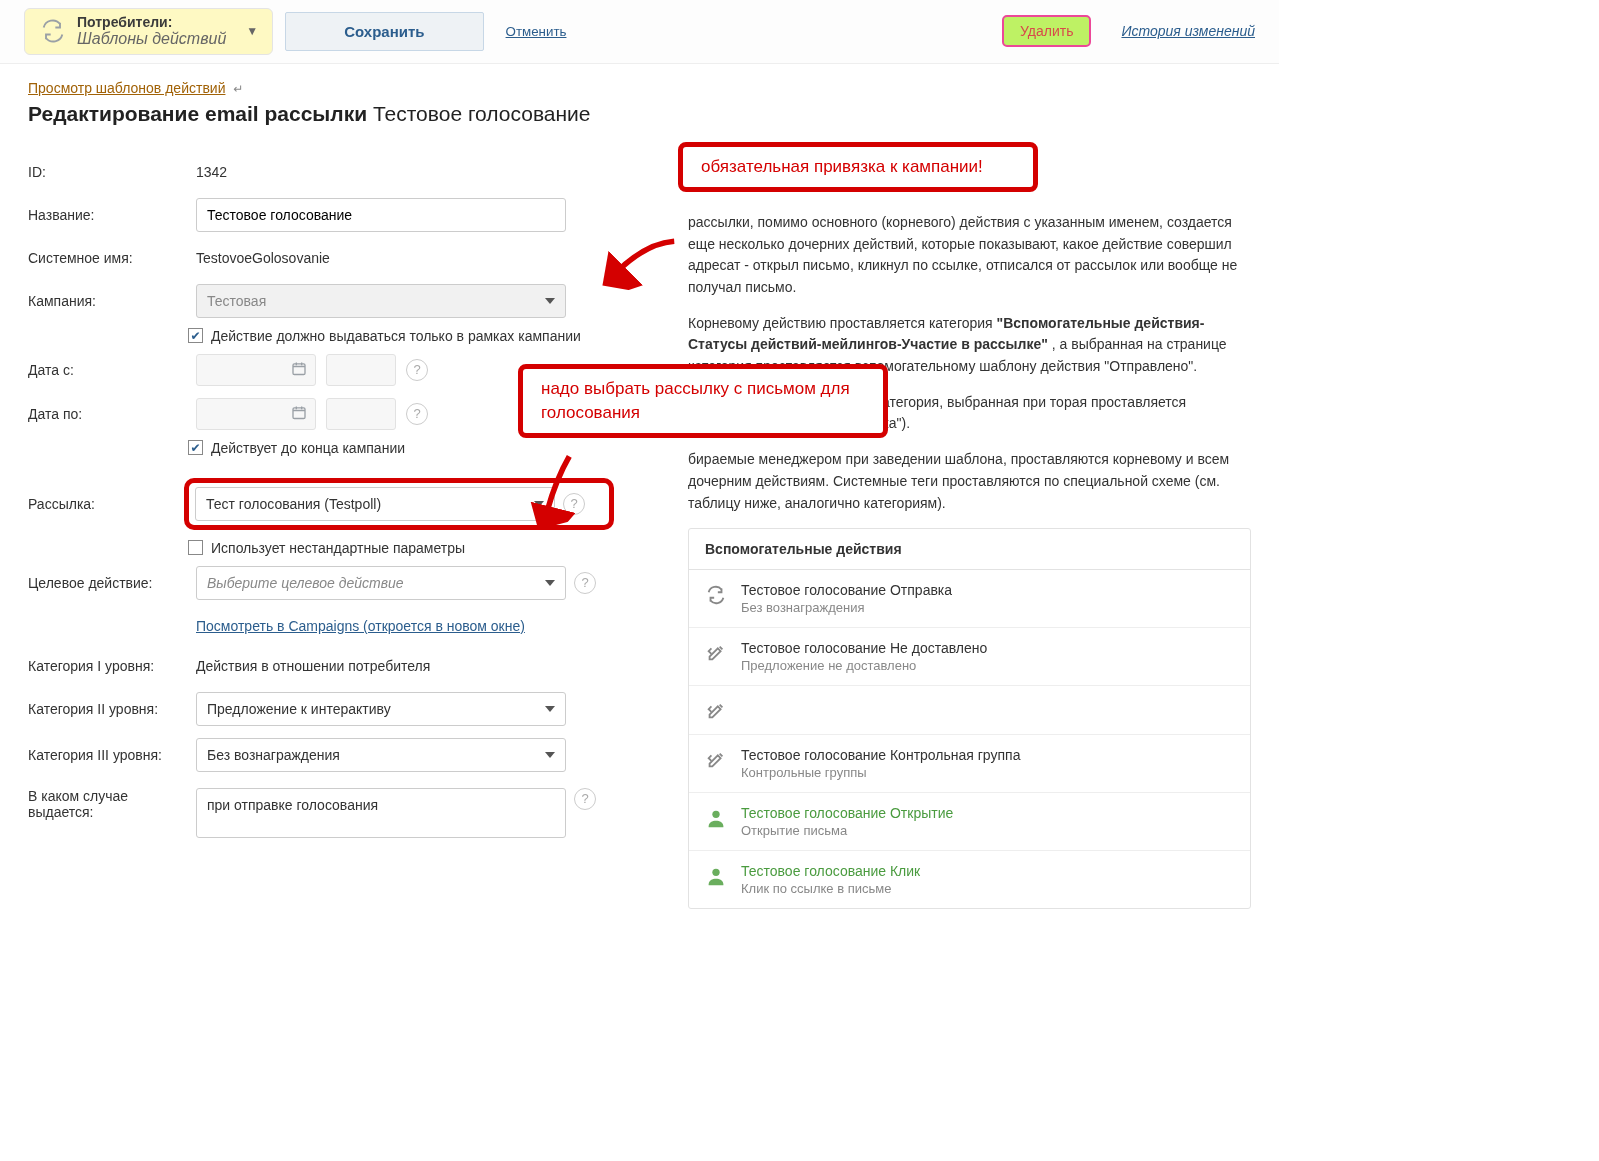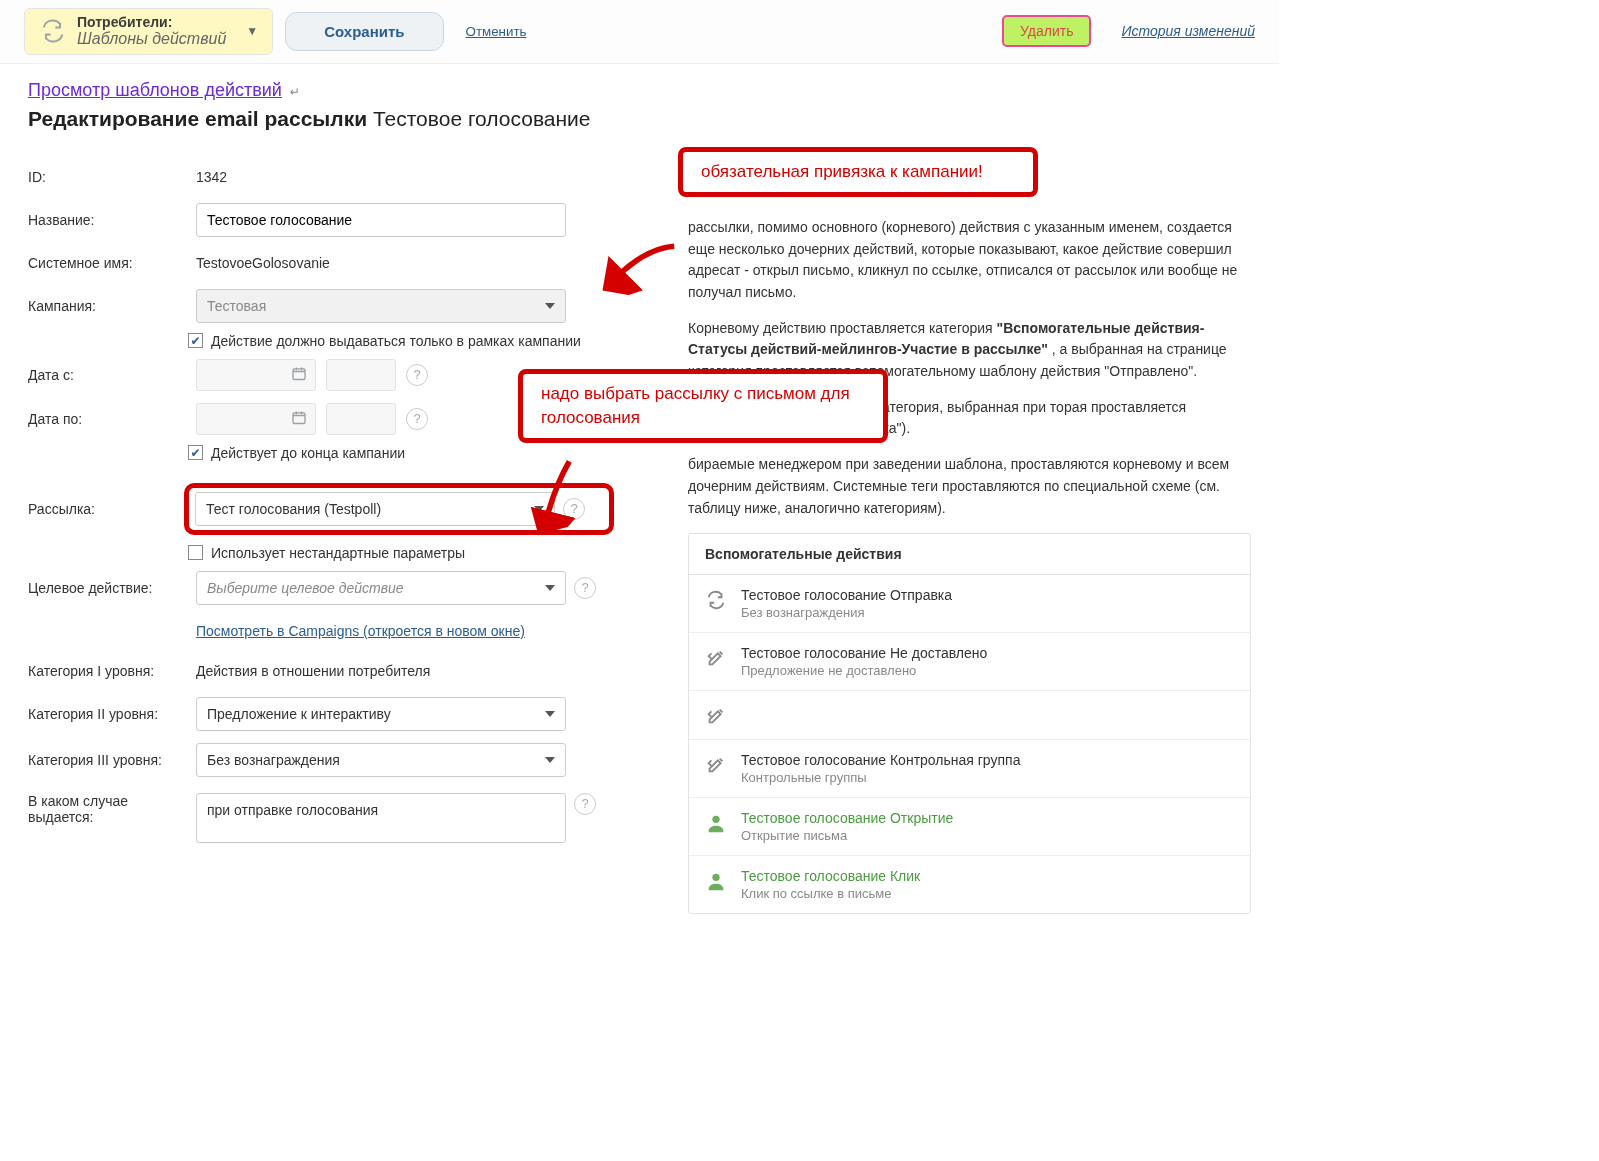--- a/index.html
+++ b/index.html
@@ -31,22 +31,22 @@
   }
   .context-pill .icn {
     width: 28px; height: 28px;
     color: #9aa0a6;
   }
   .context-pill .txt { line-height: 1.1; }
   .context-pill .t1 { font-weight: 600; color: #3b3b3b; }
   .context-pill .t2 { font-style: italic; color: #666; font-size: 16px; }
   .context-pill .caret { margin-left: 10px; color: #666; font-size: 12px; }
   .btn {
-    padding: 10px 38px;
-    border-radius: 12px;
+    padding: 10px 58px;
+    border-radius: 2px;
     font-weight: 700;
     cursor: pointer;
     border: 1px solid transparent;
     font-size: 15px;
   }
   .btn-primary {
     background: #eef2f5;
     border: 1px solid #c7d7e6;
     color: #2b5d8d;
   }
@@ -72,23 +72,23 @@
   .history-link {
     font-style: italic;
     color: #2b5d8d;
     text-decoration: underline;
     cursor: pointer;
     margin-left: 18px;
     font-size: 14px;
   }
   .page-head { padding: 16px 28px 6px; }
   .breadcrumb a {
-    color: #6d28d9;
+    color: #a16207;
     text-decoration: underline;
-    font-size: 18px;
+    font-size: 14px;
   }
   .breadcrumb .ret {
     display: inline-block;
     margin-left: 4px;
     font-size: 12px;
     color: #888;
   }
   .page-title {
     font-size: 21px;
     color: #222;

